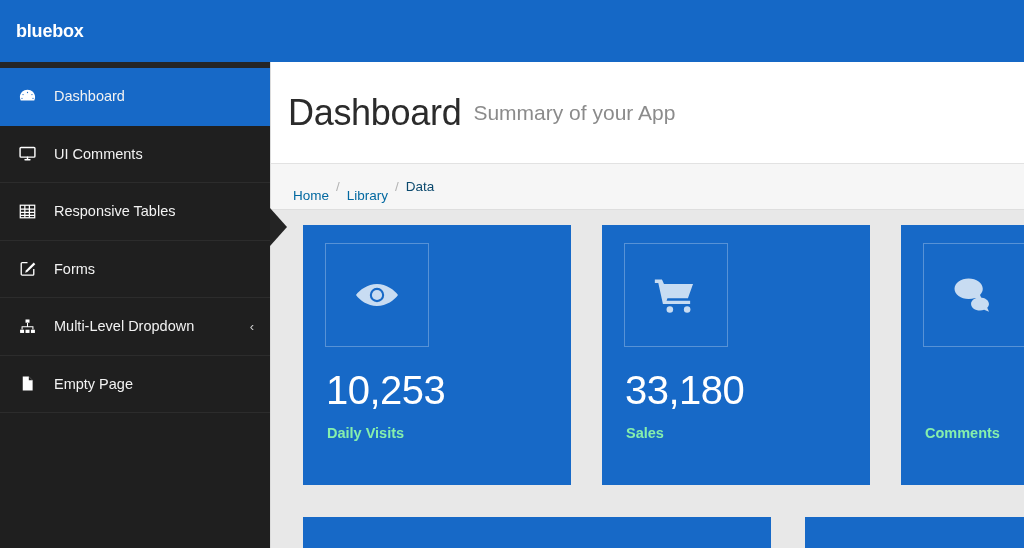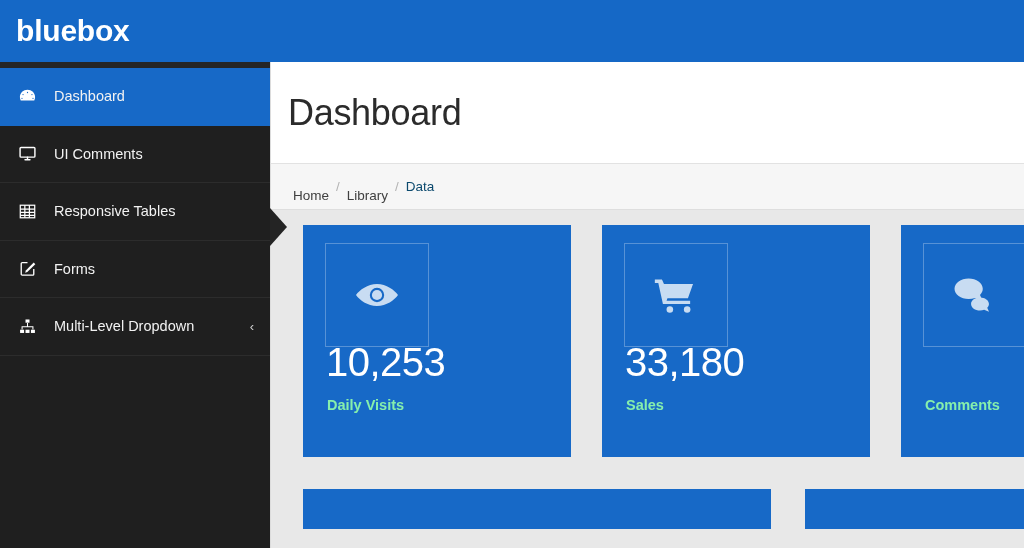--- a/index.html
+++ b/index.html
@@ -13,21 +13,21 @@
 
   
   .topbar {
     position: absolute; top: 0; left: 0;
     width: 1024px; height: 62px;
     background: #1568c6;
     display: flex; align-items: center;
   }
   .brand {
     color: #ffffff;
-    font-size: 30px;
+    font-size: 18px;
     font-weight: bold;
     letter-spacing: -0.2px;
     padding-left: 16px;
   }
 
   
   .sidebar {
     position: absolute; top: 62px; left: 0;
     width: 270px; height: 486px;
     background: #1f1f1f;
@@ -94,36 +94,36 @@
   .crumbs {
     height: 47px;
     background: #f6f6f6;
     border-top: 1px solid #e2e2e2;
     border-bottom: 1px solid #dedede;
     border-left: 1px solid #dcdcdc;
     display: flex; align-items: center;
     padding-left: 22px;
     font-size: 13.5px;
   }
-  .crumb-link { color: #404040; cursor: pointer; margin-top: 18px; }
+  .crumb-link { color: #0369a1; cursor: pointer; margin-top: 18px; }
   .crumb-sep { color: #b4b4b4; margin: 0 7px; }
   .crumb-cur { color: #0c4a6e; }
 
   .cards-wrap {
     position: relative;
     border-left: 1px solid #dcdcdc;
     height: 338px;
     padding: 15px 0 0 32px;
   }
   .cards-row {
     display: flex;
     gap: 31px;
   }
   .stat-card {
-    width: 268px; height: 232px;
+    width: 268px; height: 260px;
     background: #1769c7;
     flex: 0 0 268px;
     position: relative;
     padding: 18px 0 0 22px;
     overflow: hidden;
   }
   .stat-iconbox {
     width: 104px; height: 104px;
     border: 1px solid rgba(255,255,255,0.28);
     display: flex; align-items: center; justify-content: center;
@@ -219,28 +219,39 @@
           <rect x="2.2" y="13.4" width="4.2" height="3.4" stroke="none"></rect>
           <rect x="7.9" y="13.4" width="4.2" height="3.4" stroke="none"></rect>
           <rect x="13.6" y="13.4" width="4.2" height="3.4" stroke="none"></rect>
           <path d="M10 6.2v4M4.3 13.2v-3h11.4v3" fill="none"></path>
         </svg>
       </span>
       <span class="nav-label">Multi-Level Dropdown</span>
       <span class="nav-caret">‹</span>
     </div>
 
+    <div class="nav-item">
+      <span class="nav-ico">
+        <svg width="19" height="19" viewBox="0 0 20 20" fill="#ffffff">
+          <path d="M5 2.6h6.4l4 4V17.4H5z"></path>
+          <path d="M11.4 2.6v4h4" fill="#1f1f1f"></path>
+        </svg>
+      </span>
+      <span class="nav-label">Empty Page</span>
+      <span class="nav-caret"></span>
+    </div>
   </div>
 
   <div class="side-pointer"></div>
 
   <div class="main">
 
     <div class="page-head">
       <span class="page-title">Dashboard</span>
+      <span class="page-sub">Summary of your App</span>
     </div>
 
     <div class="crumbs">
       <span class="crumb-link">Home</span>
       <span class="crumb-sep">/</span>
       <span class="crumb-link">Library</span>
       <span class="crumb-sep">/</span>
       <span class="crumb-cur">Data</span>
     </div>
 

